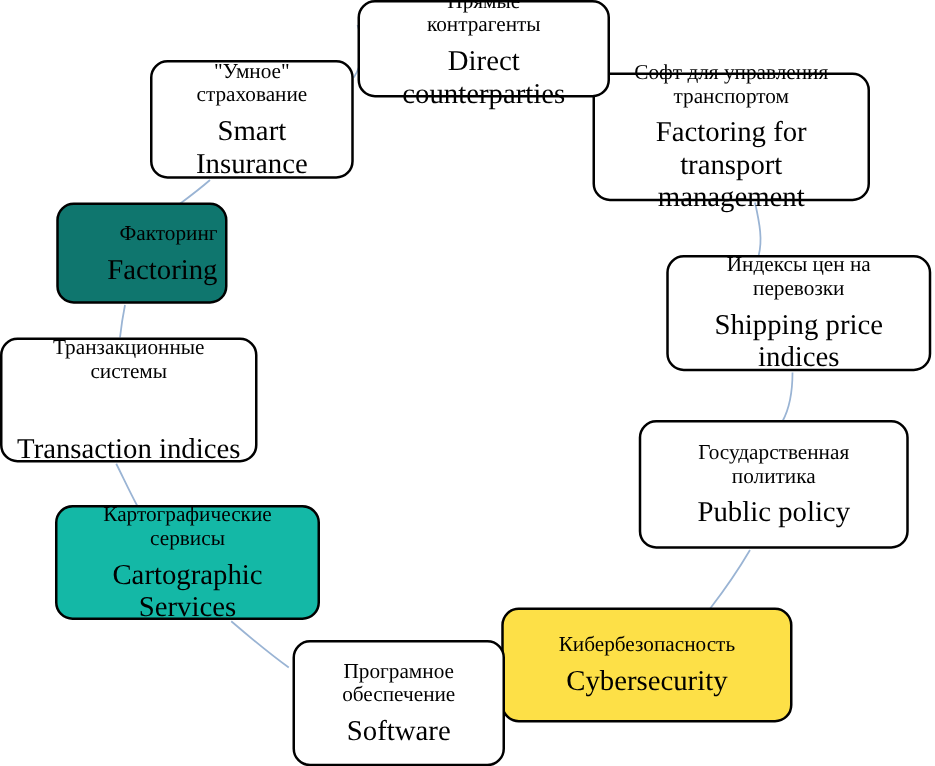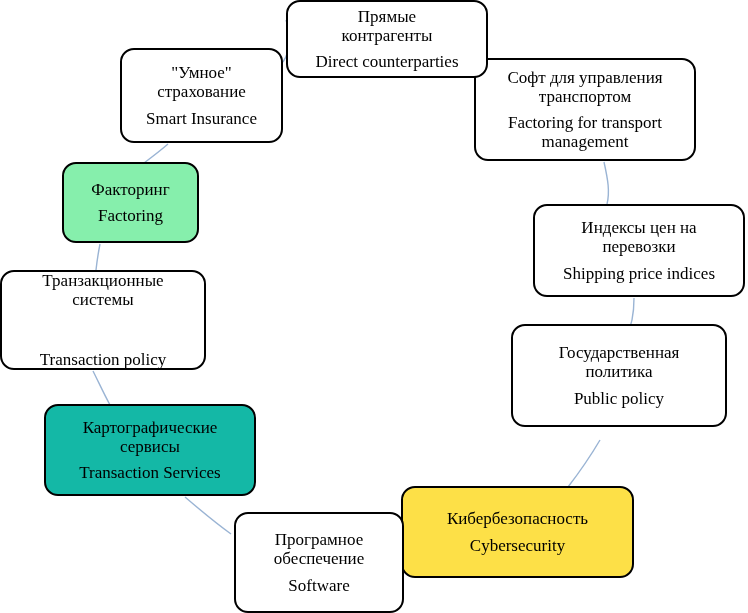--- a/index.html
+++ b/index.html
@@ -37,21 +37,21 @@
     text-align: center;
     color: #000000;
     line-height: 1.12;
     padding: 2px 6px;
   }
   .node .ru {
     font-size: 17px;
     white-space: pre-line;
   }
   .node .en {
-    font-size: 17px;
+    font-size: 23px;
     margin-top: 7px;
     white-space: pre-line;
   }
   
   .z1 { z-index: 6; }
   .z2 { z-index: 5; }
   .z3 { z-index: 4; }
   .z4 { z-index: 3; }
   .z5 { z-index: 2; }
 </style>
@@ -81,45 +81,45 @@
         <div class="ru">Софт для управления
 транспортом</div>
         <div class="en">Factoring for transport
 management</div>
       </div>
       <div class="node z3" style="left: 533px; top: 204px; width: 212px; height: 93px; border-color: rgb(0, 0, 0); background: rgb(255, 255, 255);">
         <div class="ru">Индексы цен на
 перевозки</div>
         <div class="en">Shipping price indices</div>
       </div>
-      <div class="node z4" style="left: 511px; top: 324px; width: 216px; height: 103px; border-color: rgb(0, 0, 0); background: rgb(255, 255, 255); align-items: center;">
+      <div class="node z4" style="left: 511px; top: 336px; width: 216px; height: 103px; border-color: rgb(0, 0, 0); background: rgb(255, 255, 255); align-items: center;">
         <div class="ru">Государственная
 политика</div>
         <div class="en">Public policy</div>
       </div>
       <div class="node z5" style="left: 401px; top: 486px; width: 233px; height: 92px; border-color: rgb(0, 0, 0); background: #fde047;">
         <div class="ru">Кибербезопасность</div>
         <div class="en">Cybersecurity</div>
       </div>
       <div class="node z1" style="left: 234px; top: 512px; width: 170px; height: 101px; border-color: rgb(0, 0, 0); background: rgb(255, 255, 255);">
         <div class="ru">Програмное
 обеспечение</div>
         <div class="en">Software</div>
       </div>
       <div class="node z2" style="left: 44px; top: 404px; width: 212px; height: 92px; border-color: rgb(0, 0, 0); background: #14b8a6;">
         <div class="ru">Картографические
 сервисы</div>
-        <div class="en">Transaction Services</div>
+        <div class="en">Cartographic Services</div>
       </div>
       <div class="node z3" style="left: 0px; top: 270px; width: 206px; height: 100px; border-color: rgb(0, 0, 0); background: rgb(255, 255, 255); gap: 33px;">
         <div class="ru">Транзакционные
 системы</div>
-        <div class="en">Transaction policy</div>
+        <div class="en">Transaction indices</div>
       </div>
-      <div class="node z4" style="left: 62px; top: 162px; width: 137px; height: 81px; border-color: rgb(0, 0, 0); background: #86efac;">
+      <div class="node z4" style="left: 45px; top: 162px; width: 137px; height: 81px; border-color: rgb(0, 0, 0); background: #0f766e; align-items: flex-end;">
         <div class="ru">Факторинг</div>
         <div class="en">Factoring</div>
       </div>
       <div class="node z5" style="left: 120px; top: 48px; width: 163px; height: 95px; border-color: rgb(0, 0, 0); background: rgb(255, 255, 255);">
         <div class="ru">"Умное"
 страхование</div>
         <div class="en">Smart Insurance</div>
       </div>
     </div>
 </div>

